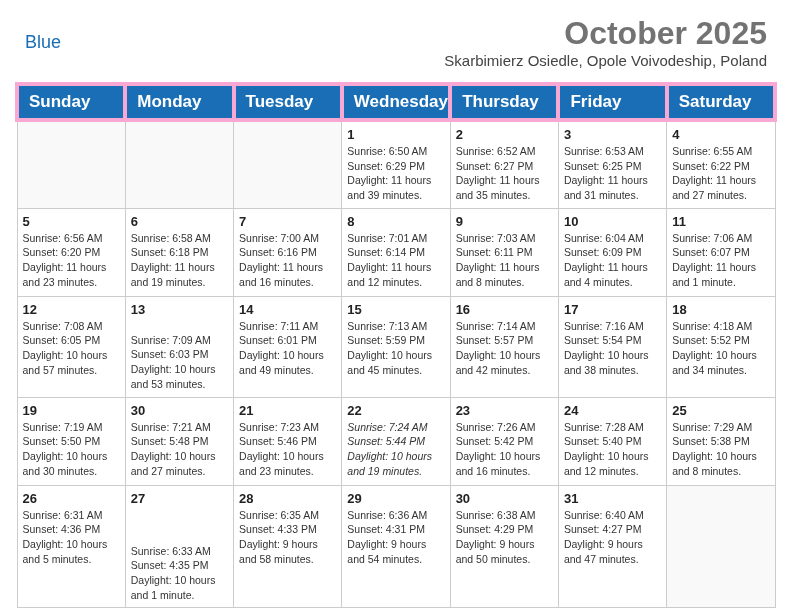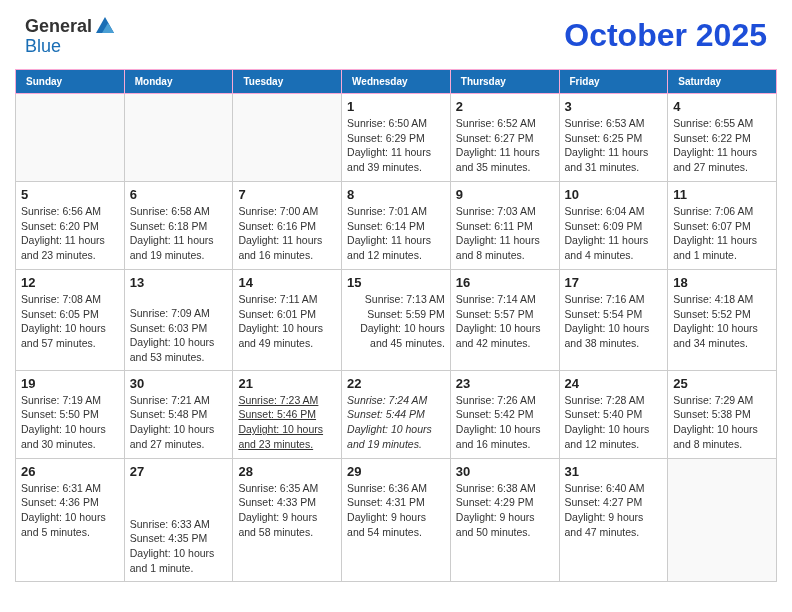--- a/index.html
+++ b/index.html
@@ -35,40 +35,40 @@
       width: 22px;
       height: 22px;
       margin-left: 2px;
     }
     .title-section {
       text-align: right;
     }
     .month-title {
       font-size: 32px;
       font-weight: bold;
-      color: #1d4ed8;
+      color: #737373;
     }
     .subtitle {
       font-size: 15px;
       color: #444;
     }
     .calendar {
       margin: 8px 15px 10px 15px;
       border-collapse: collapse;
       width: calc(100% - 30px);
       table-layout: fixed;
     }
     .calendar th {
       background-color: #1a6eb5;
       color: #fff;
       text-align: left;
       padding: 6px 10px;
-      font-size: 10px;
+      font-size: 17px;
       font-weight: bold;
-      border: 1px solid #f9a8d4;
+      border: 4px solid #f9a8d4;
     }
     .calendar td {
       border: 1px solid #ccc;
       vertical-align: top;
       padding: 5px 5px;
       font-size: 11px;
       color: #333;
       height: 88px;
       background: #fff;
     }
@@ -87,32 +87,26 @@
       line-height: 1.4;
       color: #333;
     }
   </style>
 </head>
 <body>
 
 <div class="header">
   <div class="logo">
     <div>
-      <div style="display:flex;align-items:center;">
-        <span class="logo-text-general">General</span>
-        <svg class="logo-icon" viewBox="0 0 22 22">
-          <polygon points="11,2 20,18 2,18" fill="#1a6eb5"></polygon>
-          <polygon points="14,8 20,18 8,18" fill="#4a9fd4"></polygon>
-        </svg>
-      </div>
       <span class="logo-text-blue">Blue</span>
     </div>
   </div>
   <div class="title-section">
     <div class="month-title">October 2025</div>
+    <div class="subtitle">Skarbimierz Osiedle, Opole Voivodeship, Poland</div>
   </div>
 </div>
 
 <table class="calendar">
   <thead>
     <tr>
     <th>Sunday</th>
         <th>Monday</th>
         <th>Tuesday</th>
         <th>Wednesday</th>
@@ -223,21 +217,21 @@
         </td>
         <td>
           <span class="day-num">14</span>
           <div class="cell-text" style="white-space: pre-line;">Sunrise: 7:11 AM
 Sunset: 6:01 PM
 Daylight: 10 hours
 and 49 minutes.</div>
         </td>
         <td>
           <span class="day-num">15</span>
-          <div class="cell-text" style="white-space: pre-line; text-align: right;">Sunrise: 7:13 AM
+          <div class="cell-text" style="white-space: pre-line;">Sunrise: 7:13 AM
 Sunset: 5:59 PM
 Daylight: 10 hours
 and 45 minutes.</div>
         </td>
         <td>
           <span class="day-num">16</span>
           <div class="cell-text" style="white-space: pre-line;">Sunrise: 7:14 AM
 Sunset: 5:57 PM
 Daylight: 10 hours
 and 42 minutes.</div>
@@ -267,21 +261,21 @@
         </td>
         <td>
           <span class="day-num">30</span>
           <div class="cell-text" style="white-space: pre-line;">Sunrise: 7:21 AM
 Sunset: 5:48 PM
 Daylight: 10 hours
 and 27 minutes.</div>
         </td>
         <td>
           <span class="day-num">21</span>
-          <div class="cell-text" style="white-space: pre-line; text-decoration: underline;">Sunrise: 7:23 AM
+          <div class="cell-text" style="white-space: pre-line;">Sunrise: 7:23 AM
 Sunset: 5:46 PM
 Daylight: 10 hours
 and 23 minutes.</div>
         </td>
         <td>
           <span class="day-num">22</span>
           <div class="cell-text" style="white-space: pre-line; font-style: italic;">Sunrise: 7:24 AM
 Sunset: 5:44 PM
 Daylight: 10 hours
 and 19 minutes.</div>

